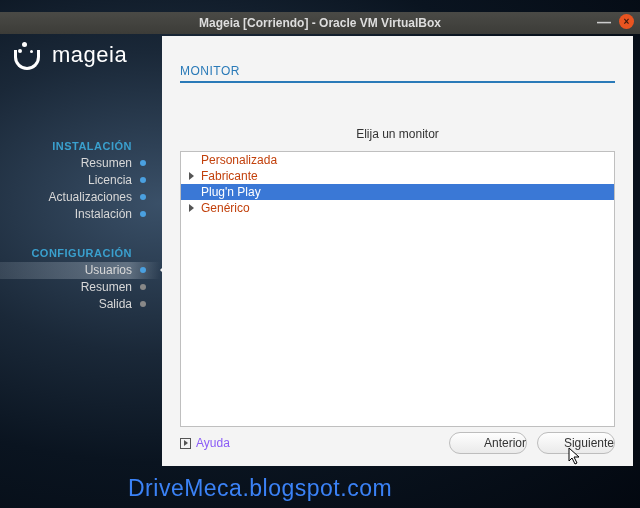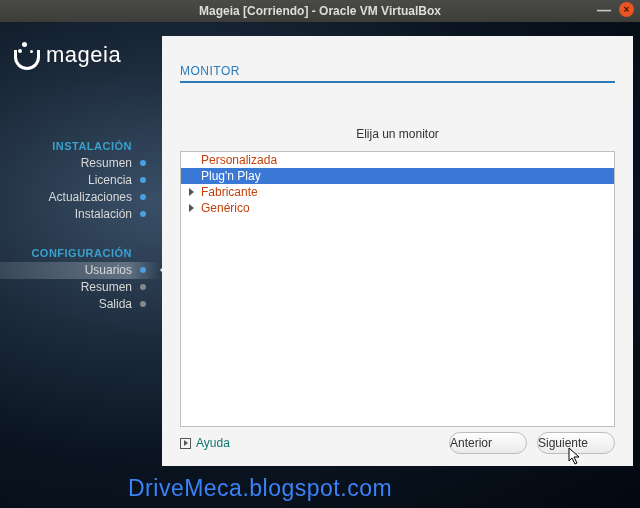--- a/index.html
+++ b/index.html
@@ -11,28 +11,29 @@
   .titlebar {
     height: 22px;
     background: linear-gradient(#4a4a46, #3c3c38);
     display: flex;
     align-items: center;
     justify-content: center;
     position: relative;
     color: #ddd;
     font-size: 12px;
     font-weight: bold;
+    margin-top: 12px;
   }
   .titlebar .controls { position: absolute; right: 6px; top: 2px; display: flex; gap: 8px; align-items: center; }
   .titlebar .minbtn { font-size: 14px; color: #ccc; line-height: 8px; }
   .titlebar .closebtn {
     width: 15px; height: 15px; border-radius: 50%; background: #e95420; display: flex; align-items: center; justify-content: center; color: #3a180c; font-size: 10px; font-weight: bold;
   }
   .logo {
-    position: absolute; top: 40px; left: 14px; display: flex; align-items: center; gap: 6px;
+    position: absolute; top: 40px; left: 14px; display: flex; align-items: center; gap: 12px;
   }
   .logo-icon { width: 26px; height: 30px; position: relative; }
   .logo-icon .bowl {
     position: absolute; bottom: 0; left: 0; width: 26px; height: 20px;
     border: 3px solid #fff; border-top: 3px solid #fff;
     border-radius: 0 0 14px 14px;
     border-top: none;
     background: transparent;
   }
   .logo-icon .bowl::before {
@@ -91,28 +92,28 @@
   .listbox .row.sel { background: #3a78d6; color: #fff; }
   .listbox .row .caret {
     position: absolute; left: 8px; top: 4px; width: 0; height: 0;
     border-top: 4px solid transparent; border-bottom: 4px solid transparent;
     border-left: 5px solid #555;
   }
   .footer {
     position: absolute; left: 18px; right: 18px; bottom: 12px; display: flex;
     align-items: center; justify-content: space-between;
   }
-  .help { font-size: 12px; color: #0f766e; display: flex; align-items: center; gap: 5px; }
+  .help { font-size: 12px; color: #8b5cf6; display: flex; align-items: center; gap: 5px; }
   .help .picon { width: 11px; height: 11px; border: 1px solid #555; display: flex; align-items: center; justify-content: center; }
   .help .picon::before { content: ""; width:0; height:0; border-top:3px solid transparent; border-bottom:3px solid transparent; border-left:4px solid #555; margin-left:1px; }
   .btns { display: flex; gap: 10px; }
   .btn {
     min-width: 78px; height: 22px; border: 1px solid #bdbdbd; border-radius: 11px;
     background: linear-gradient(#fefefe,#eaeaea); font-size: 12px; color: #333;
-    display: flex; align-items: center; justify-content: flex-start; position: relative;
+    display: flex; align-items: center; justify-content: flex-end; position: relative;
   }
   .cursor {
     position: absolute; width: 14px; height: 18px; pointer-events: none;
   }
   .cursor svg { width: 14px; height: 18px; }
   .watermark {
     position: absolute; left: 128px; bottom: 6px; color: #3b82f6; font-size: 23px;
     font-family: Arial, sans-serif; letter-spacing: 0.5px;
   }
 </style>
@@ -149,22 +150,22 @@
   <div class="item"><span>Resumen</span><span class="dot"></span></div>
   <div class="item"><span>Salida</span><span class="dot"></span></div>
 </div>
 
 <div class="panel">
   <div class="panel-inner">
     <div class="panel-head">MONITOR</div>
     <div class="prompt">Elija un monitor</div>
     <div class="listbox">
       <div class="row"><span>Personalizada</span></div>
+      <div class="row"><span class="caret"></span><span>Fabricante</span></div>
       <div class="row sel"><span>Plug'n Play</span></div>
-      <div class="row"><span class="caret"></span><span>Fabricante</span></div>
       <div class="row"><span class="caret"></span><span>Genérico</span></div>
     </div>
     <div class="footer">
       <div class="help">
         <span class="picon"></span>
         <span>Ayuda</span>
       </div>
       <div class="btns">
         <div class="btn">
             <span>Anterior</span>

